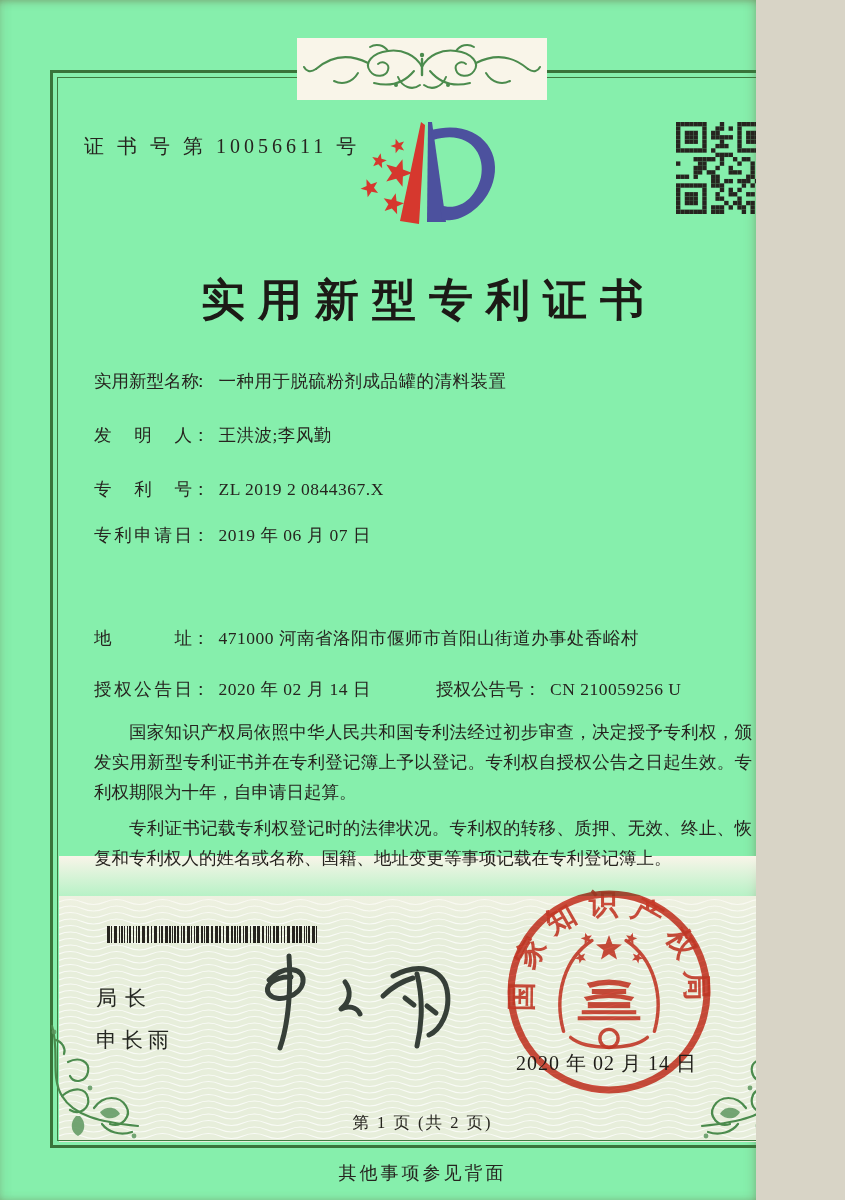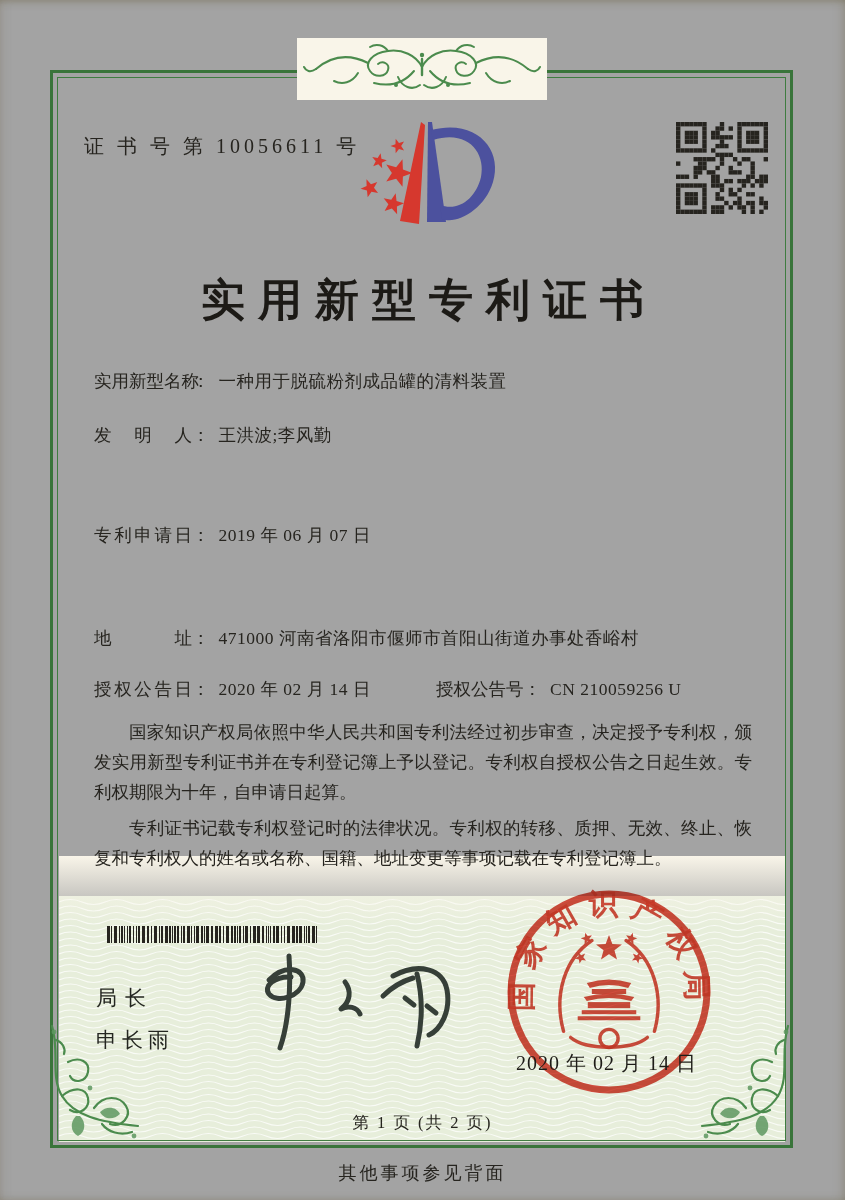--- a/index.html
+++ b/index.html
@@ -1,18 +1,18 @@
 <!DOCTYPE html>
 <html><head>
 <meta charset="utf-8">
 <style>
   html,body{margin:0;padding:0;background:#d8d4c6;}
   .page{
-    position:relative;width:845px;height:1200px;overflow:hidden;
-    background:#a3a3a3;
+    position:relative;width:756px;height:1200px;overflow:hidden;
+    background:#86efac;
     font-family:"Liberation Serif","DejaVu Serif",serif;
     box-shadow:inset 0 7px 9px -6px rgba(110,100,70,.5),
                inset -9px 0 12px -9px rgba(110,100,70,.4),
                inset 9px 0 12px -9px rgba(110,100,70,.25),
                inset 0 -7px 9px -7px rgba(110,100,70,.3);
   }
   .abs{position:absolute;}
   
   .frame-outer{left:50px;top:70px;width:737px;height:1072px;border:3px solid #39743a;}
   .frame-inner{position:absolute;left:4px;top:4px;right:4px;bottom:4px;border:1px solid #3f7c40;}
@@ -404,20 +404,23 @@
     </svg>
 
   <div class="abs title">实用新型专利证书</div>
 
   <div class="f-row" style="top:369px">
     <span class="f-label">实用新型名称</span><span class="f-colon">：</span><span class="f-value">一种用于脱硫粉剂成品罐的清料装置</span>
   </div>
   <div class="f-row" style="top:423px">
     <span class="f-label">发明人</span><span class="f-colon">：</span><span class="f-value">王洪波;李风勤</span>
   </div>
+  <div class="f-row" style="top:477px">
+    <span class="f-label">专利号</span><span class="f-colon">：</span><span class="f-value">ZL 2019 2 0844367.X</span>
+  </div>
   <div class="f-row" style="top:523px">
     <span class="f-label">专利申请日</span><span class="f-colon">：</span><span class="f-value">2019 年 06 月 07 日</span>
   </div>
   <div class="f-row" style="top:626px">
     <span class="f-label">地址</span><span class="f-colon">：</span><span class="f-value">471000 河南省洛阳市偃师市首阳山街道办事处香峪村</span>
   </div>
   <div class="f-row" style="top:677px">
     <span class="f-label">授权公告日</span><span class="f-colon">：</span><span class="f-value">2020 年 02 月 14 日</span>
     <span class="grant-no">
       <span>授权公告号</span><span class="f-colon">：</span><span class="f-value">CN 210059256 U</span>

